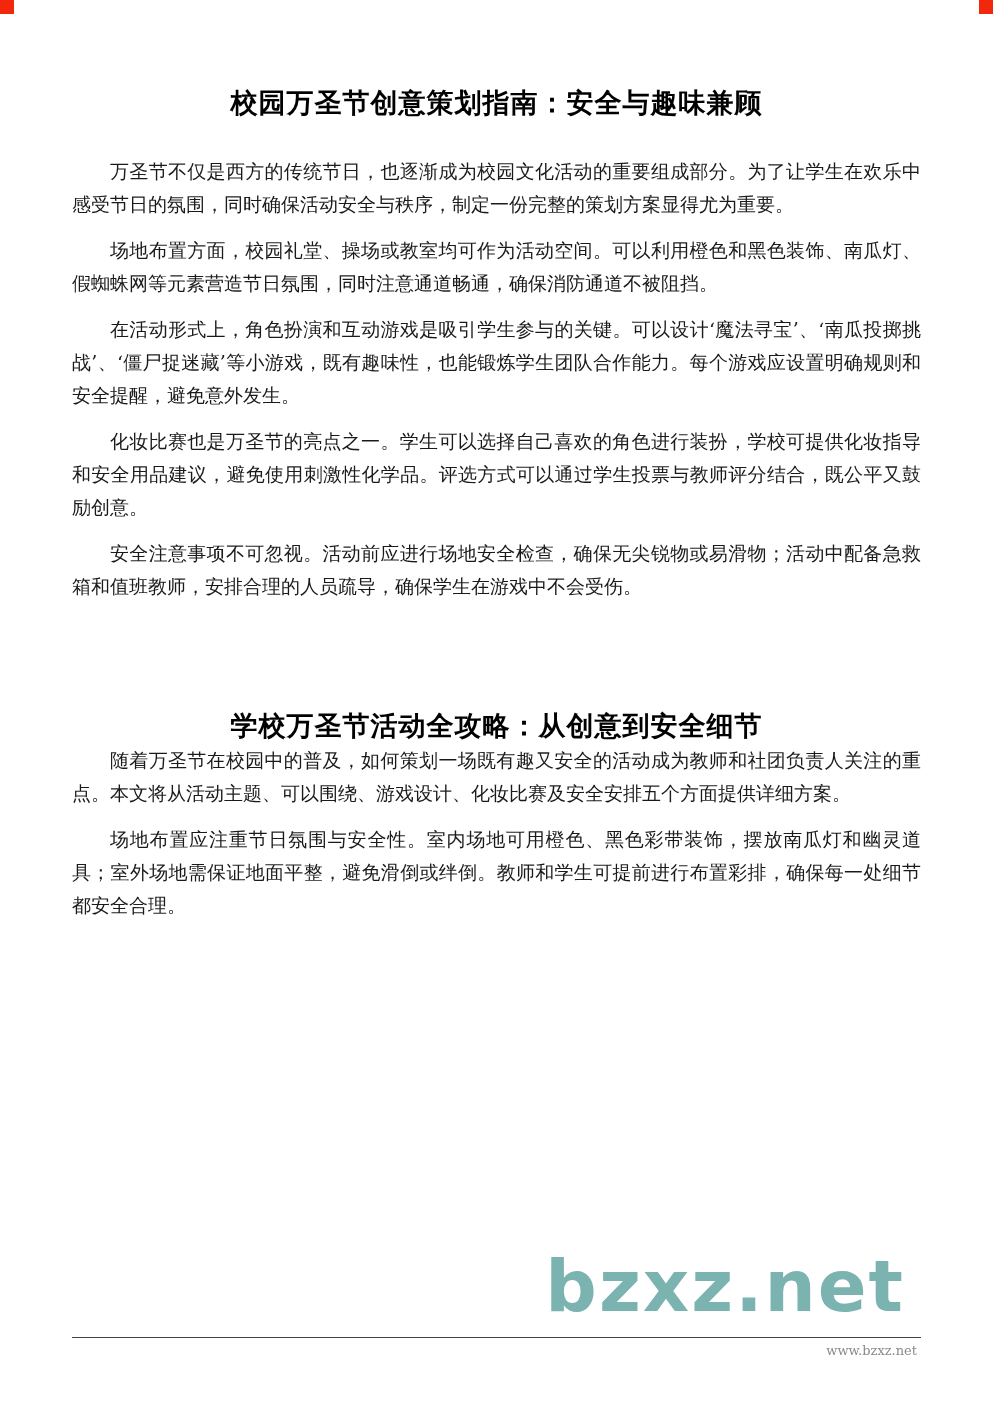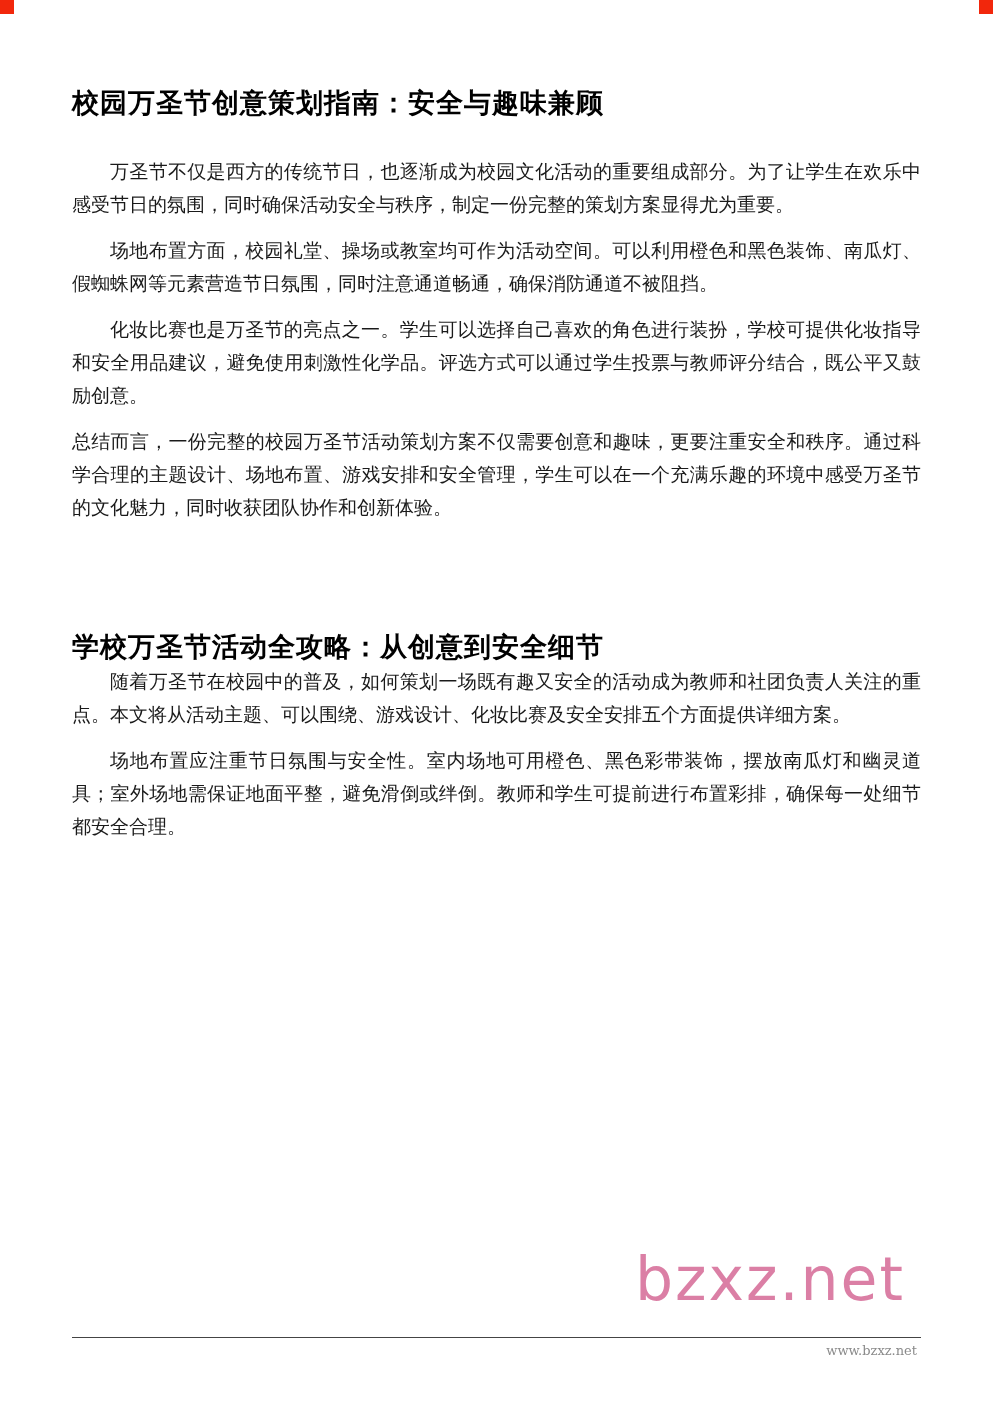--- a/index.html
+++ b/index.html
@@ -29,21 +29,21 @@
   }
   .corner-mark.tl { left: 0; top: 0; }
   .corner-mark.tr { right: 0; top: 0; }
   .content {
     position: absolute;
     left: 72px;
     right: 72px;
     top: 0;
   }
   .article-title {
-    text-align: left;
+    text-align: center;
     font-weight: bold;
     font-size: 27px;
     letter-spacing: 1px;
     color: #000000;
     font-family: "DejaVu Sans", "Liberation Sans", sans-serif;
     margin: 0;
   }
   .article-1 .article-title { padding-top: 85px; margin-bottom: 34px; }
   .article-2 .article-title { padding-top: 92px; }
   .para {
@@ -52,23 +52,23 @@
     text-align: justify;
     margin: 0 0 13px 0;
     color: #1a1a1a;
   }
   .para.indent { text-indent: 2em; }
   .watermark {
     position: absolute;
     right: 88px;
     top: 1244px;
     font-family: "DejaVu Sans", "Liberation Sans", sans-serif;
-    font-weight: normal;
-    font-size: 60px;
-    color: #be185d;
+    font-weight: bold;
+    font-size: 72px;
+    color: #0f766e;
     opacity: 0.55;
     letter-spacing: 2px;
     pointer-events: none;
     z-index: 5;
   }
   .footer-divider {
     position: absolute;
     left: 72px;
     right: 72px;
     top: 1337px;
@@ -93,22 +93,23 @@
 
   <div class="corner-mark tl"></div>
   <div class="corner-mark tr"></div>
 
   <div class="content">
 
     <div class="article article-1">
       <h1 class="article-title">校园万圣节创意策划指南：安全与趣味兼顾</h1>
       <p class="para indent">万圣节不仅是西方的传统节日，也逐渐成为校园文化活动的重要组成部分。为了让学生在欢乐中感受节日的氛围，同时确保活动安全与秩序，制定一份完整的策划方案显得尤为重要。</p>
       <p class="para indent">场地布置方面，校园礼堂、操场或教室均可作为活动空间。可以利用橙色和黑色装饰、南瓜灯、假蜘蛛网等元素营造节日氛围，同时注意通道畅通，确保消防通道不被阻挡。</p>
+      <p class="para indent">在活动形式上，角色扮演和互动游戏是吸引学生参与的关键。可以设计‘魔法寻宝’、‘南瓜投掷挑战’、‘僵尸捉迷藏’等小游戏，既有趣味性，也能锻炼学生团队合作能力。每个游戏应设置明确规则和安全提醒，避免意外发生。</p>
       <p class="para indent">化妆比赛也是万圣节的亮点之一。学生可以选择自己喜欢的角色进行装扮，学校可提供化妆指导和安全用品建议，避免使用刺激性化学品。评选方式可以通过学生投票与教师评分结合，既公平又鼓励创意。</p>
-      <p class="para">总结而言，一份完整的校园万圣节活动策划方案不仅需要创意和趣味，更要注重安全和秩序。通过科学合理的主题设计、场地布置、游戏安排和安全管理，学生可以在一个充满乐趣的环境中感受万圣节的文化魅力，同时收获团队协作和创新体验。</p>
+      <p class="para indent">安全注意事项不可忽视。活动前应进行场地安全检查，确保无尖锐物或易滑物；活动中配备急救箱和值班教师，安排合理的人员疏导，确保学生在游戏中不会受伤。</p>
     </div>
 
     <div class="article article-2">
       <h1 class="article-title">学校万圣节活动全攻略：从创意到安全细节</h1>
       <p class="para indent">随着万圣节在校园中的普及，如何策划一场既有趣又安全的活动成为教师和社团负责人关注的重点。本文将从活动主题、可以围绕、游戏设计、化妆比赛及安全安排五个方面提供详细方案。</p>
       <p class="para indent">场地布置应注重节日氛围与安全性。室内场地可用橙色、黑色彩带装饰，摆放南瓜灯和幽灵道具；室外场地需保证地面平整，避免滑倒或绊倒。教师和学生可提前进行布置彩排，确保每一处细节都安全合理。</p>
     </div>
 
   </div>
 

